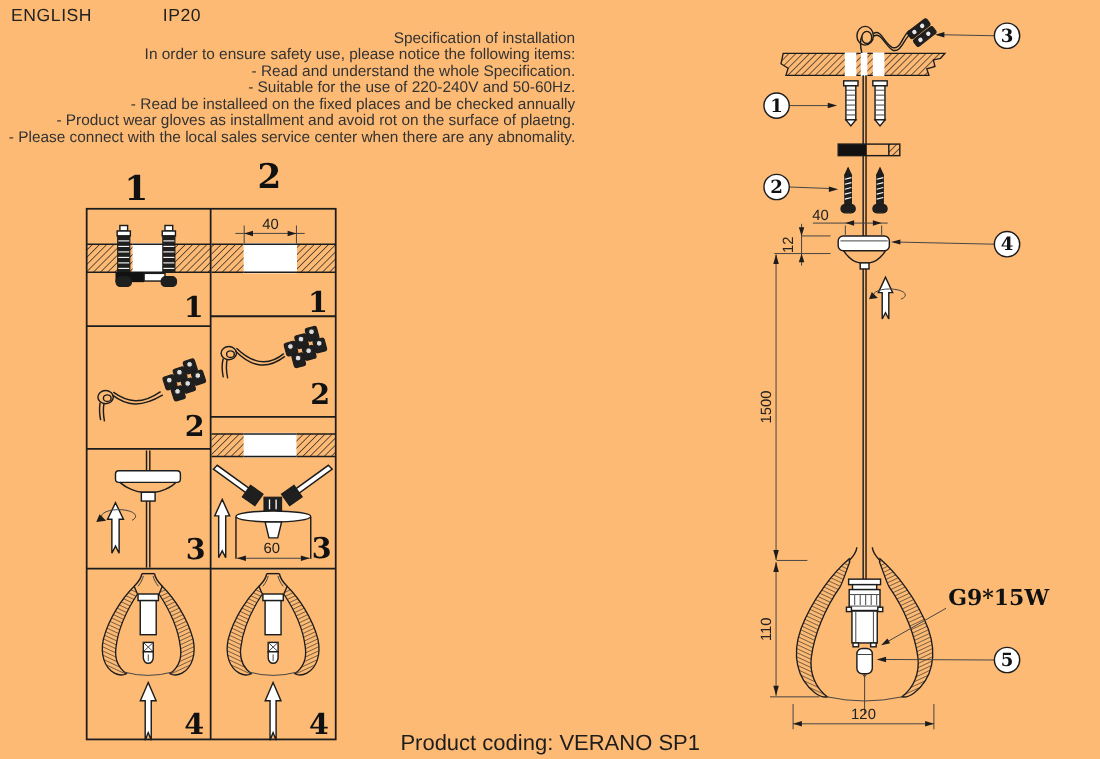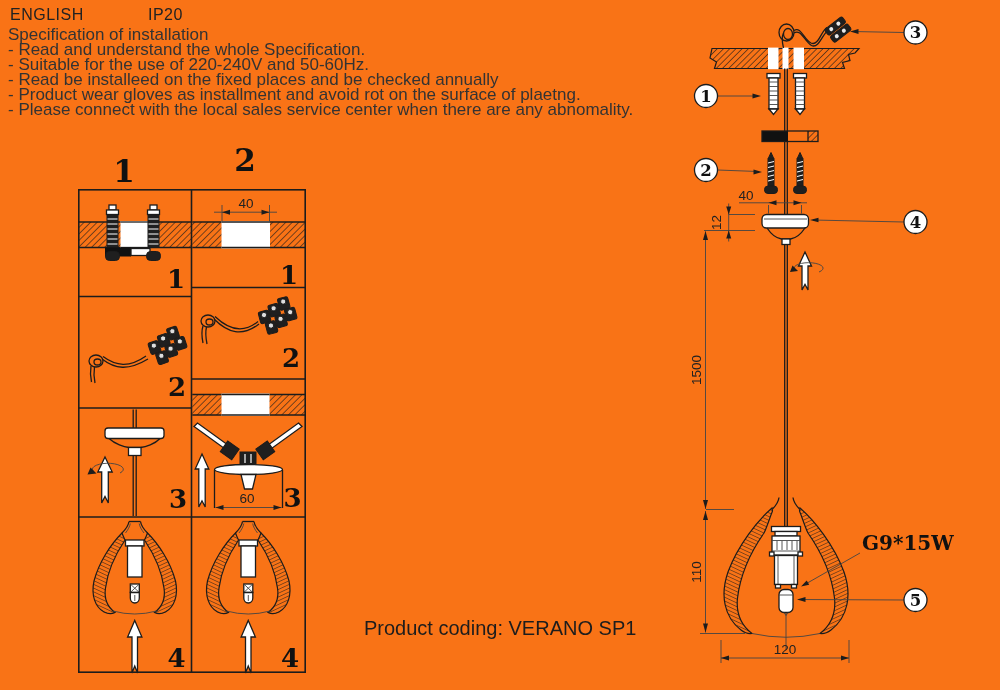--- a/index.html
+++ b/index.html
@@ -1,22 +1,22 @@
 <!DOCTYPE html>
 <html><head>
 <meta charset="utf-8">
 <style>
   html,body{margin:0;padding:0;background:#fff;}
-  .page{position:relative;width:1000px;height:690px;background:#f97316;overflow:hidden;
+  .page{position:relative;width:1000px;height:690px;background:#fdba74;overflow:hidden;
         font-family:"Liberation Sans",sans-serif;color:#2a2a2a;}
   .hdr{position:absolute;top:6px;font-size:16px;letter-spacing:.5px;color:#222;}
   .hdr.lang{left:10px;}
   .hdr.ip{left:148px;text-align:center;}
-  .spec{position:absolute;left:8px;top:27px;font-size:17px;line-height:15px;color:#333;white-space:nowrap;}
-  .product{position:absolute;left:364px;top:617px;font-size:20px;color:#1d1d1d;}
+  .spec{position:absolute;left:8px;top:27px;font-size:14px;line-height:15px;color:#333;white-space:nowrap;text-align:right;}
+  .product{position:absolute;left:364px;top:665px;font-size:20px;color:#1d1d1d;}
   svg{position:absolute;}
   svg .ln{stroke:#1c1c1c;stroke-width:1.3;fill:none;}
   svg .ln2{stroke:#1c1c1c;stroke-width:1.6;fill:none;}
   svg .thin{stroke:#444;stroke-width:0.9;fill:none;}
   svg .wfill{fill:#ffffff;stroke:#1c1c1c;stroke-width:1.3;}
   svg .dark{fill:#1f1f1f;stroke:#1c1c1c;stroke-width:1;}
   svg .arrowf{fill:#1c1c1c;stroke:none;}
   svg .dim{font:13.5px "Liberation Sans",sans-serif;fill:#222;stroke:none;}
   svg .stepnum{font:bold 26px "DejaVu Serif",serif;fill:#111;stroke:none;}
   svg .colnum{font:bold 31px "DejaVu Serif",serif;fill:#111;stroke:none;}
@@ -26,20 +26,21 @@
 </head>
 <body>
 
 <div class="page">
 
   <div class="hdr lang">ENGLISH</div>
   <div class="hdr ip">IP20</div>
 
   <div class="spec">
     <div>Specification of installation</div>
+    <div>In order to ensure safety use, please notice the following items:</div>
     <div>- Read and understand the whole Specification.</div>
     <div>- Suitable for the use of 220-240V and 50-60Hz.</div>
     <div>- Read be installeed on the fixed places and be checked annually</div>
     <div>- Product wear gloves as installment and avoid rot on the surface of plaetng.</div>
     <div>- Please connect with the local sales service center when there are any abnomality.</div>
   </div>
 
   <svg style="left:60px;top:140px;" width="270" height="550" viewBox="60 140 270 550">
     <defs>
       <pattern id="h1" width="4.6" height="4.6" patternUnits="userSpaceOnUse" patternTransform="rotate(45)">

